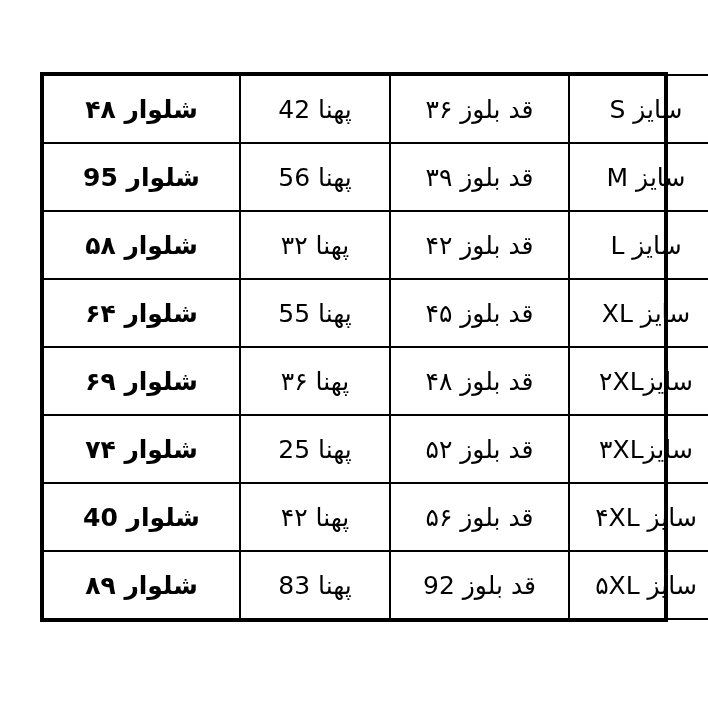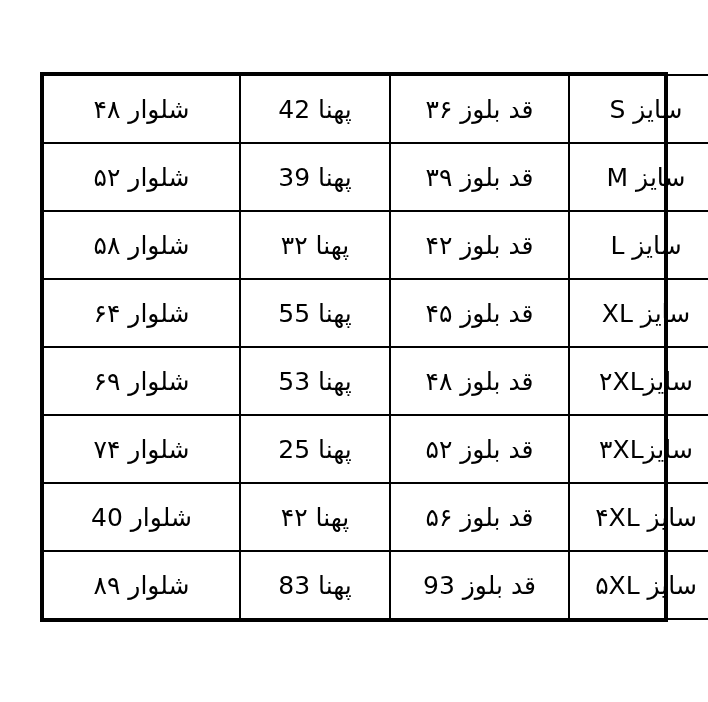--- a/index.html
+++ b/index.html
@@ -39,21 +39,21 @@
     vertical-align: middle;
     font-size: 25px;
     color: #000000;
     font-family: "DejaVu Sans", sans-serif;
     padding: 0 6px;
     white-space: nowrap;
   }
   table.size-table tr td:nth-child(1) { width: 140px; }
   table.size-table tr td:nth-child(2) { width: 165px; }
   table.size-table tr td:nth-child(3) { width: 136px; }
-  table.size-table tr td:nth-child(4) { width: 183px; }
+  table.size-table tr td:nth-child(4) { width: 183px; font-weight: bold; }
   
   .table-wrap::after {
     content: "";
     position: absolute;
     left: -2px;
     top: -2px;
     right: -2px;
     bottom: -2px;
     border: 4px solid #000000;
     pointer-events: none;
@@ -68,55 +68,55 @@
       <tbody>
         <tr>
           <td>سایز S</td>
           <td>قد بلوز ۳۶</td>
           <td>پهنا 42</td>
           <td>شلوار ۴۸</td>
         </tr>
         <tr>
           <td>سایز M</td>
           <td>قد بلوز ۳۹</td>
-          <td>پهنا 39</td>
-          <td>شلوار ۵۲</td>
+          <td>پهنا 56</td>
+          <td>شلوار 95</td>
         </tr>
         <tr>
           <td>سایز L</td>
           <td>قد بلوز ۴۲</td>
           <td>پهنا ۳۲</td>
           <td>شلوار ۵۸</td>
         </tr>
         <tr>
           <td>سایز XL</td>
           <td>قد بلوز ۴۵</td>
           <td>پهنا 55</td>
           <td>شلوار ۶۴</td>
         </tr>
         <tr>
           <td>سایز۲XL</td>
           <td>قد بلوز ۴۸</td>
-          <td>پهنا 53</td>
+          <td>پهنا ۳۶</td>
           <td>شلوار ۶۹</td>
         </tr>
         <tr>
           <td>سایز۳XL</td>
           <td>قد بلوز ۵۲</td>
           <td>پهنا 25</td>
           <td>شلوار ۷۴</td>
         </tr>
         <tr>
           <td>سایز ۴XL</td>
           <td>قد بلوز ۵۶</td>
           <td>پهنا ۴۲</td>
           <td>شلوار 40</td>
         </tr>
         <tr>
           <td>سایز ۵XL</td>
-          <td>قد بلوز 93</td>
+          <td>قد بلوز 92</td>
           <td>پهنا 83</td>
           <td>شلوار ۸۹</td>
         </tr>
       </tbody>
     </table>
   </div>
 </div>
 
 </body></html>

